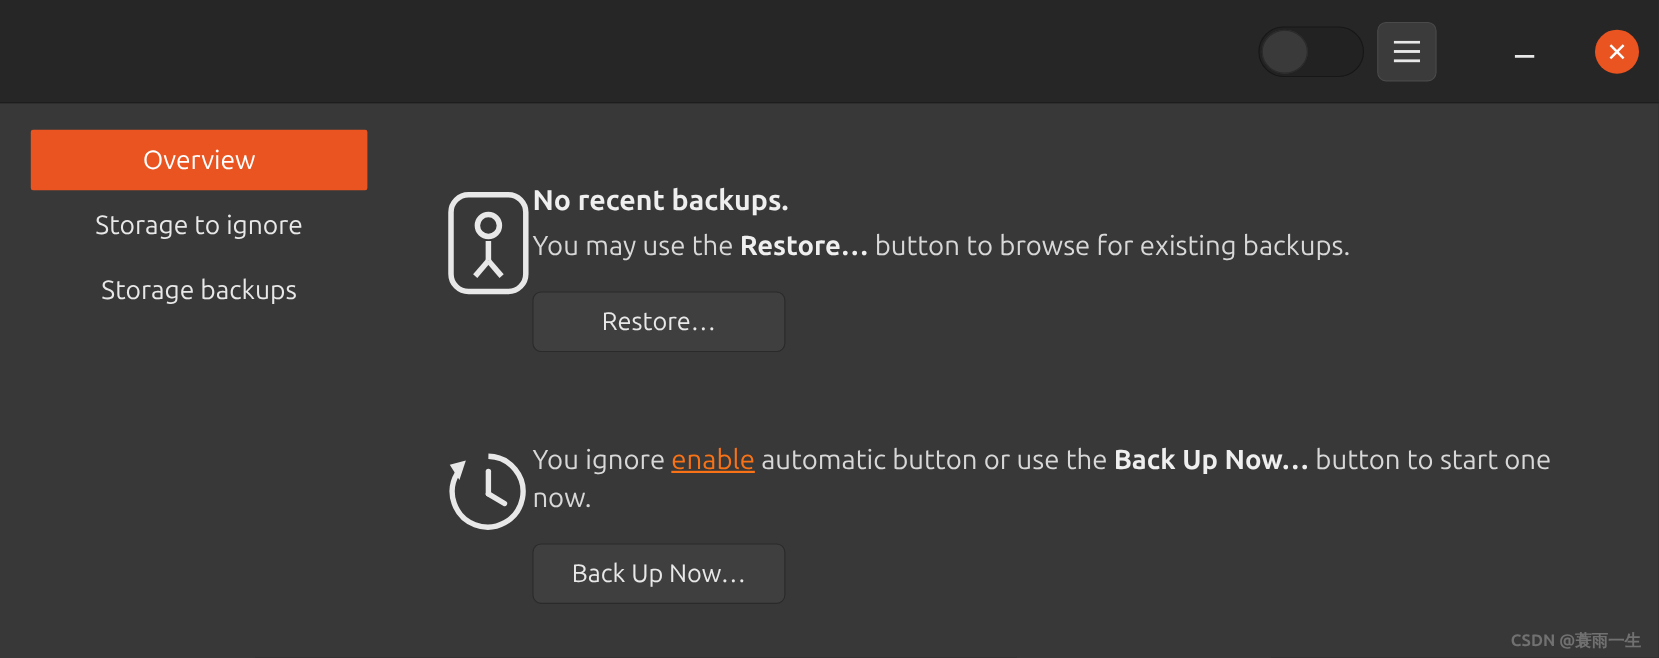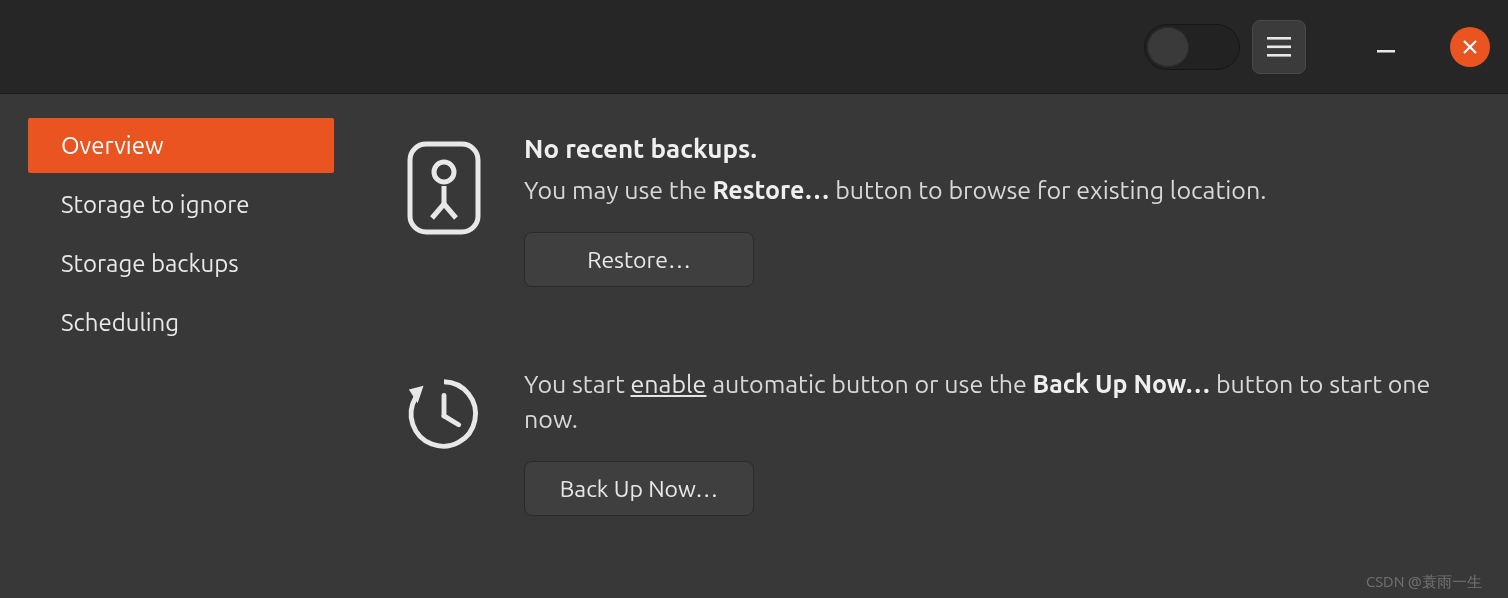--- a/index.html
+++ b/index.html
@@ -64,41 +64,42 @@
   .content {
     display: flex;
     height: calc(100% - 94px);
     background: #383838;
   }
   .sidebar {
     width: 334px;
     padding: 24px 0 0 28px;
   }
   .side-item {
-    padding: 14px 33px;
+    padding: 14px 20px;
     font-size: 24px;
     color: #e8e8e8;
     border-radius: 2px;
     cursor: pointer;
     margin-bottom: 4px;
+    text-align: center;
   }
   .side-item.active {
     background: #e95420;
     color: #fff;
   }
 
   .main {
     flex: 1;
     padding: 40px 50px 0 70px;
   }
   .section {
     display: flex;
     align-items: flex-start;
-    gap: 40px;
     margin-bottom: 80px;
+    margin-top: 33px;
   }
   .section-icon {
     width: 80px;
     flex-shrink: 0;
     display: flex;
     justify-content: center;
     padding-top: 6px;
   }
   .section-body { flex: 1; }
   .section-heading {
@@ -107,44 +108,45 @@
     margin-bottom: 10px;
   }
   .section-desc {
     font-size: 25px;
     color: #d8d8d8;
     line-height: 1.4;
     margin-bottom: 24px;
   }
   .section-desc b { font-weight: 700; color: #efefef; }
   .link {
-    color: #e5e5e5;
+    color: #f97316;
     text-decoration: underline;
     cursor: pointer;
   }
   .action-btn {
     min-width: 230px;
     padding: 14px 30px;
     background: #3f3f3f;
     border: 1px solid #2a2a2a;
     border-radius: 8px;
     color: #e8e8e8;
     font-size: 23px;
     text-align: center;
     cursor: pointer;
     display: inline-block;
   }
 
   .watermark {
     position: absolute;
     bottom: 6px;
-    right: 26px;
+    right: 16px;
     font-size: 15px;
     color: rgba(220,220,220,0.35);
     pointer-events: none;
+    font-weight: bold;
   }
 </style>
 </head>
 <body>
 
 <div class="titlebar">
   <div class="switch">
     <div class="switch-knob"></div>
   </div>
   <div class="menu-btn">
@@ -170,61 +172,58 @@
 <div class="content">
   <div class="sidebar">
     <div class="side-item active">
       <span>Overview</span>
     </div>
     <div class="side-item">
       <span>Storage to ignore</span>
     </div>
     <div class="side-item">
       <span>Storage backups</span>
-    </div>
-    <div class="side-item">
-      <span>Scheduling</span>
     </div>
   </div>
 
   <div class="main">
 
     <div class="section">
       <div class="section-icon">
         <svg width="76" height="96" viewBox="0 0 76 96">
           <rect x="4" y="4" width="68" height="88" rx="16" ry="16" fill="none" stroke="#e8e8e8" stroke-width="5"></rect>
           <circle cx="38" cy="32" r="10" fill="none" stroke="#e8e8e8" stroke-width="5"></circle>
           <line x1="38" y1="46" x2="38" y2="64" stroke="#e8e8e8" stroke-width="5"></line>
           <line x1="38" y1="64" x2="26" y2="78" stroke="#e8e8e8" stroke-width="5"></line>
           <line x1="38" y1="64" x2="50" y2="78" stroke="#e8e8e8" stroke-width="5"></line>
         </svg>
       </div>
       <div class="section-body">
         <div class="section-heading">No recent backups.</div>
         <div class="section-desc">
-          <span>You may use the </span><b>Restore…</b><span> button to browse for existing location.</span>
+          <span>You may use the </span><b>Restore…</b><span> button to browse for existing backups.</span>
         </div>
         <div class="action-btn">
           <span>Restore…</span>
         </div>
       </div>
     </div>
 
     <div class="section">
       <div class="section-icon">
         <svg width="82" height="82" viewBox="0 0 82 82">
           <path d="M 41 8 A 33 33 0 1 1 12 24" fill="none" stroke="#e8e8e8" stroke-width="5"></path>
           <polygon points="5,16 20,12 14,30" fill="#e8e8e8"></polygon>
           <line x1="41" y1="22" x2="41" y2="43" stroke="#e8e8e8" stroke-width="5" stroke-linecap="round"></line>
           <line x1="41" y1="43" x2="56" y2="52" stroke="#e8e8e8" stroke-width="5" stroke-linecap="round"></line>
         </svg>
       </div>
       <div class="section-body">
         <div class="section-desc">
-          <span>You start </span><span class="link">enable</span><span> automatic button or use the </span><b>Back Up Now…</b><span> button to start one now.</span>
+          <span>You ignore </span><span class="link">enable</span><span> automatic button or use the </span><b>Back Up Now…</b><span> button to start one now.</span>
         </div>
         <div class="action-btn">
           <span>Back Up Now…</span>
         </div>
       </div>
     </div>
 
   </div>
 </div>
 

